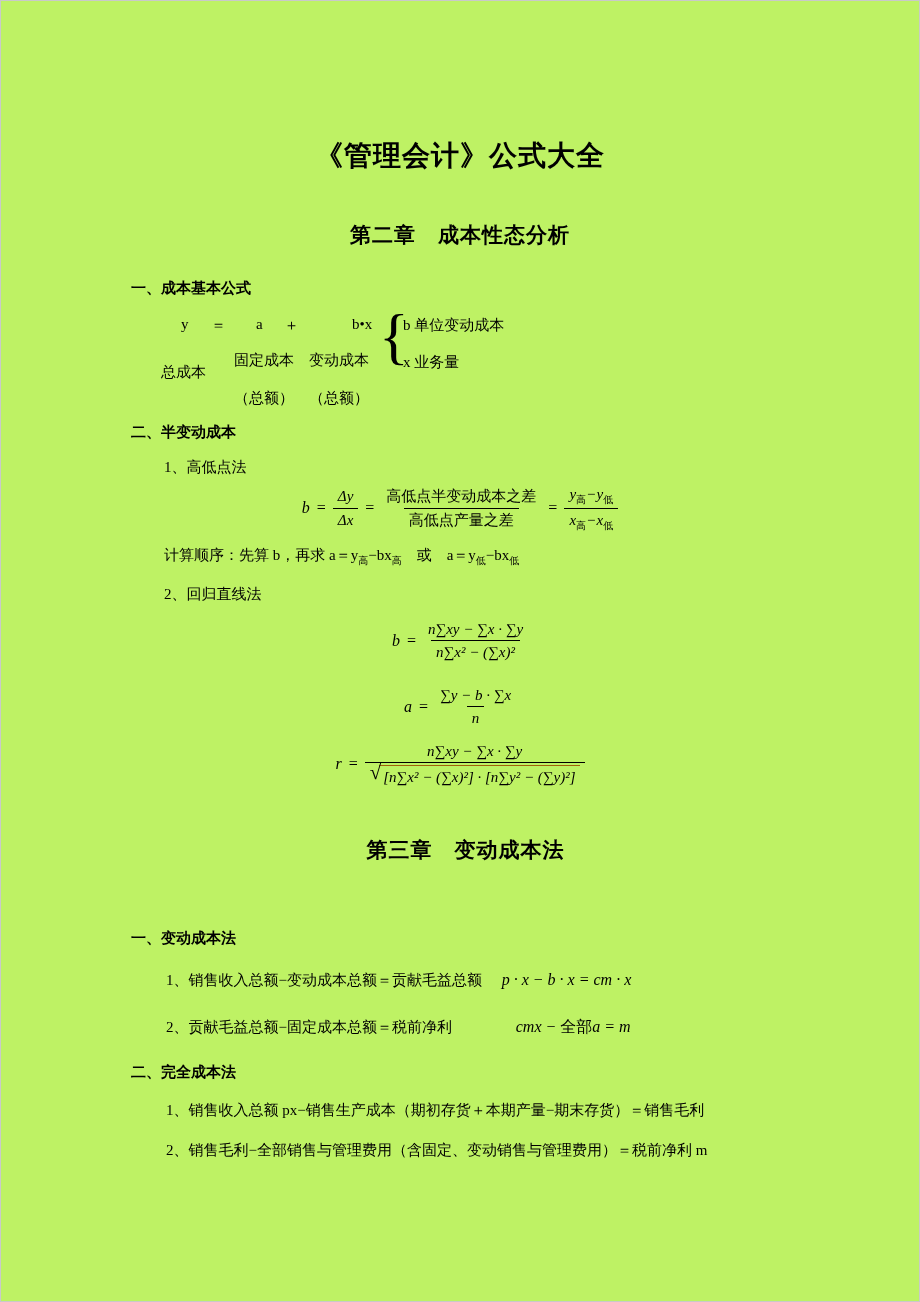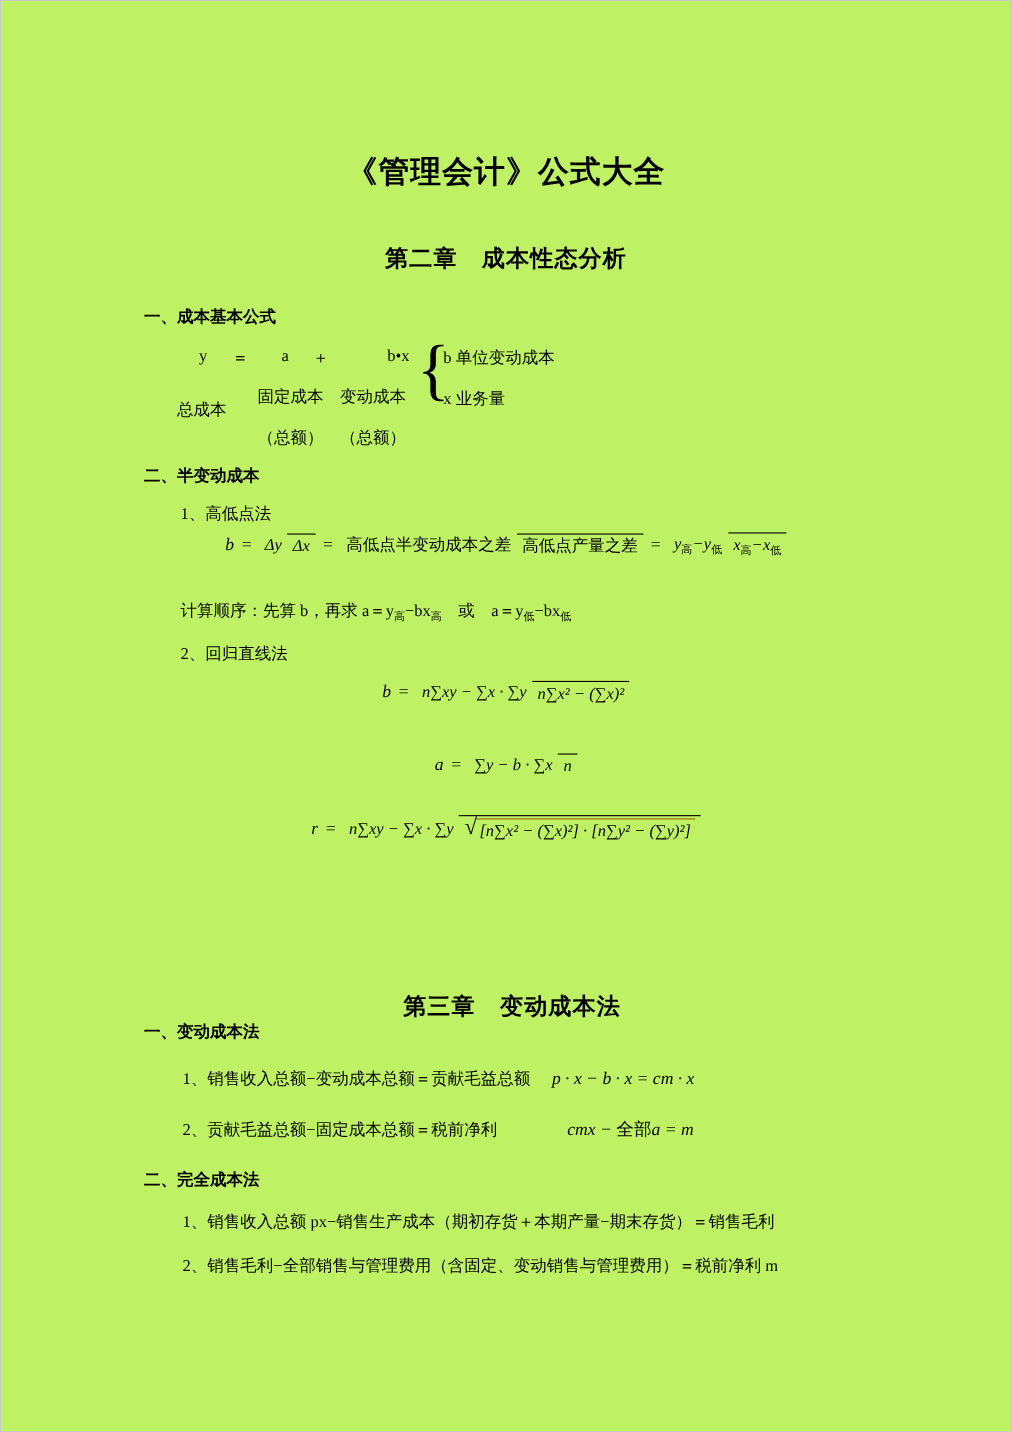--- a/index.html
+++ b/index.html
@@ -9,21 +9,21 @@
     background:#bef264; border:1px solid #c9c9c9;
     font-family:"Liberation Serif","DejaVu Serif",serif; color:#000;
     overflow:hidden;
   }
   .abs { position:absolute; }
   .doc-title { width:100%; text-align:center; font-family:"Liberation Sans","DejaVu Sans",sans-serif; font-weight:bold; font-size:28px; letter-spacing:1px; }
   .chap-heading { width:100%; text-align:center; font-family:"Liberation Sans","DejaVu Sans",sans-serif; font-weight:bold; font-size:21px; letter-spacing:1px; }
   .sec-heading { font-family:"Liberation Sans","DejaVu Sans",sans-serif; font-weight:bold; font-size:15px; }
   .body-text { font-size:15px; }
   .center-row { width:100%; display:flex; justify-content:center; align-items:center; gap:7px; }
-  .frac { display:inline-flex; flex-direction:row; align-items:center; text-align:center; font-size:15px; line-height:1.35; }
+  .frac { display:inline-flex; flex-direction:column; align-items:center; text-align:center; font-size:15px; line-height:1.35; }
   .frac .num { padding:0 5px 1px; }
   .frac .den { border-top:1px solid #000; padding:1px 5px 0; }
   .it { font-style:italic; font-family:"Liberation Serif","DejaVu Serif",serif; }
   .op { padding:0 1px; }
   .cjksub { font-size:10px; vertical-align:-4px; }
   .brace { font-size:62px; font-weight:400; line-height:0.9; }
   .mathline { font-style:italic; font-size:16px; }
   .upright { font-style:normal; }
   .sqrt-wrap { display:inline-flex; align-items:flex-start; }
   .sqrt-glyph { font-size:21px; line-height:1; margin-right:-2px; font-style:normal; transform:translateY(-3px); }
@@ -115,21 +115,21 @@
       <span class="den" style="border-top:1px solid #000; padding-top:2px;">
         <span class="sqrt-wrap">
           <span class="sqrt-glyph">√</span>
           <span class="radicand it">[n∑x² − (∑x)²] · [n∑y² − (∑y)²]</span>
         </span>
       </span>
     </span>
   </div>
 
 
-  <div class="abs chap-heading" style="top:900px;padding-left:11px;">第三章　变动成本法</div>
+  <div class="abs chap-heading" style="top:835px;padding-left:11px;">第三章　变动成本法</div>
 
   <div class="abs sec-heading" style="left:130px; top:928px;">一、变动成本法</div>
 
   <div class="abs body-text" style="left:165px; top:970px;">
     <span>1、销售收入总额−变动成本总额＝贡献毛益总额</span>
     <span class="mathline" style="margin-left:16px;">p · x − b · x = cm · x</span>
   </div>
 
   <div class="abs body-text" style="left:165px; top:1016px;">
     <span>2、贡献毛益总额−固定成本总额＝税前净利</span>

